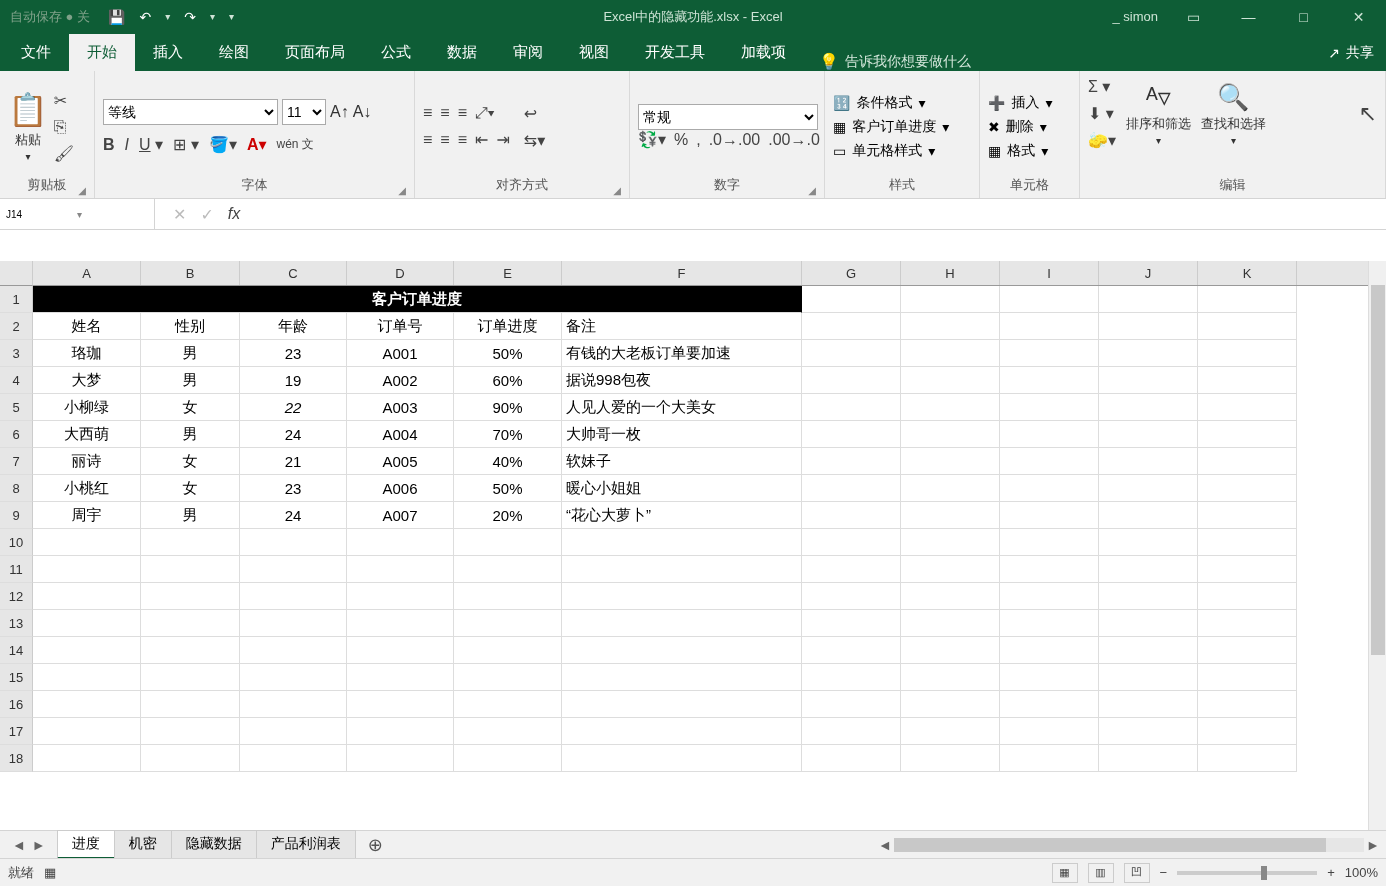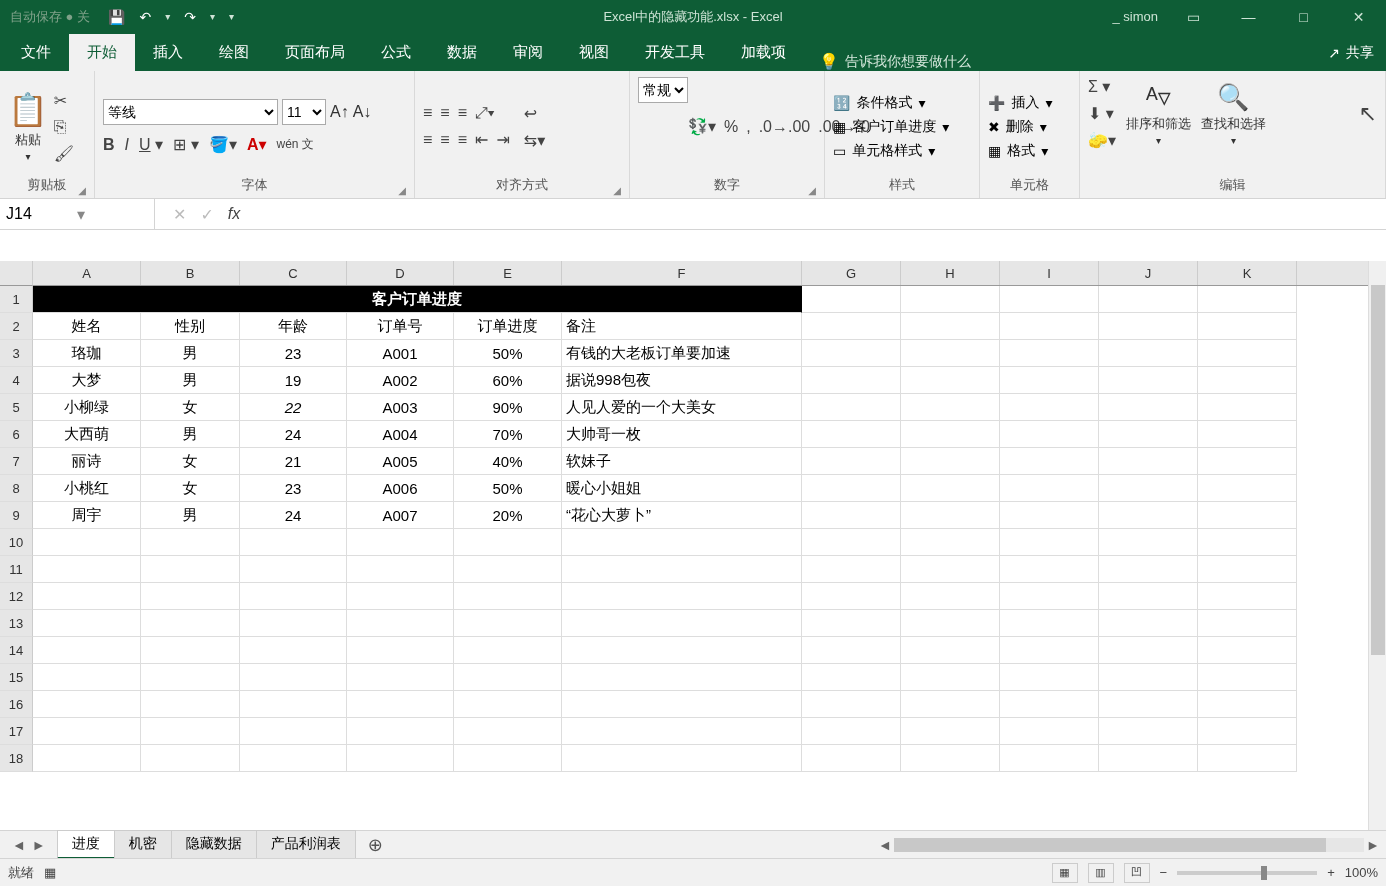--- a/index.html
+++ b/index.html
@@ -46,21 +46,21 @@
 .numsel { background:#fff; border:1px solid #aaa; height:26px; width:180px; font-size:14px; }
 .styles-col { display:flex; flex-direction:column; gap:6px; font-size:14px; }
 .styles-col div { display:flex; align-items:center; gap:6px; cursor:pointer; }
 .cells-col { display:flex; flex-direction:column; gap:6px; font-size:14px; }
 .cells-col div { display:flex; align-items:center; gap:6px; cursor:pointer; }
 .edit-body { display:flex; gap:10px; align-items:center; }
 
 
 .formula-row { height:31px; border-bottom:1px solid #d4d4d4; display:flex; align-items:stretch; }
 .namebox { width:155px; border-right:1px solid #d4d4d4; display:flex; align-items:center; padding:0 6px; background:#fff; }
-.namebox span { flex:1; font-size:16px; }
+.namebox span { flex:1; font-size:10px; }
 .namebox .dd { color:#888; cursor:pointer; }
 .fx-btns { display:flex; align-items:center; gap:14px; padding:0 18px; color:#bbb; font-size:16px; }
 .fx-btns .fx { color:#444; font-style:italic; }
 .formula-input { flex:1; border:none; outline:none; padding:0 6px; font-size:14px; }
 
 
 .grid-wrap { position:absolute; top:261px; left:0; right:18px; bottom:56px; display:flex; }
 .rowhdrs { width:33px; }
 .corner { height:25px; background:#e6e6e6; border-right:1px solid #ccc; border-bottom:1px solid #999; }
 .rowhdr { height:27px; background:#e6e6e6; border-right:1px solid #ccc; border-bottom:1px solid #ddd; display:flex; align-items:center; justify-content:center; font-size:13px; color:#333; cursor:pointer; }
@@ -204,21 +204,21 @@
           </div>
         <div class="row">
             <span>⇆▾</span>
           </div>
       </div>
     </div>
     <div class="group-label"><span>对齐方式</span><span class="launcher">◢</span></div>
   </div>
 
   <div class="group" style="width:195px">
-    <div style="display:flex;flex:1;justify-content:space-between">
+    <div style="display:flex;flex-direction:column;flex:1;justify-content:center">
       <select class="numsel"><option>常规</option></select>
       <div class="row">
         <span>💱▾</span>
         <span>%</span>
         <span>,</span>
         <span>.0→.00</span>
         <span>.00→.0</span>
       </div>
     </div>
     <div class="group-label"><span>数字</span><span class="launcher">◢</span></div>

